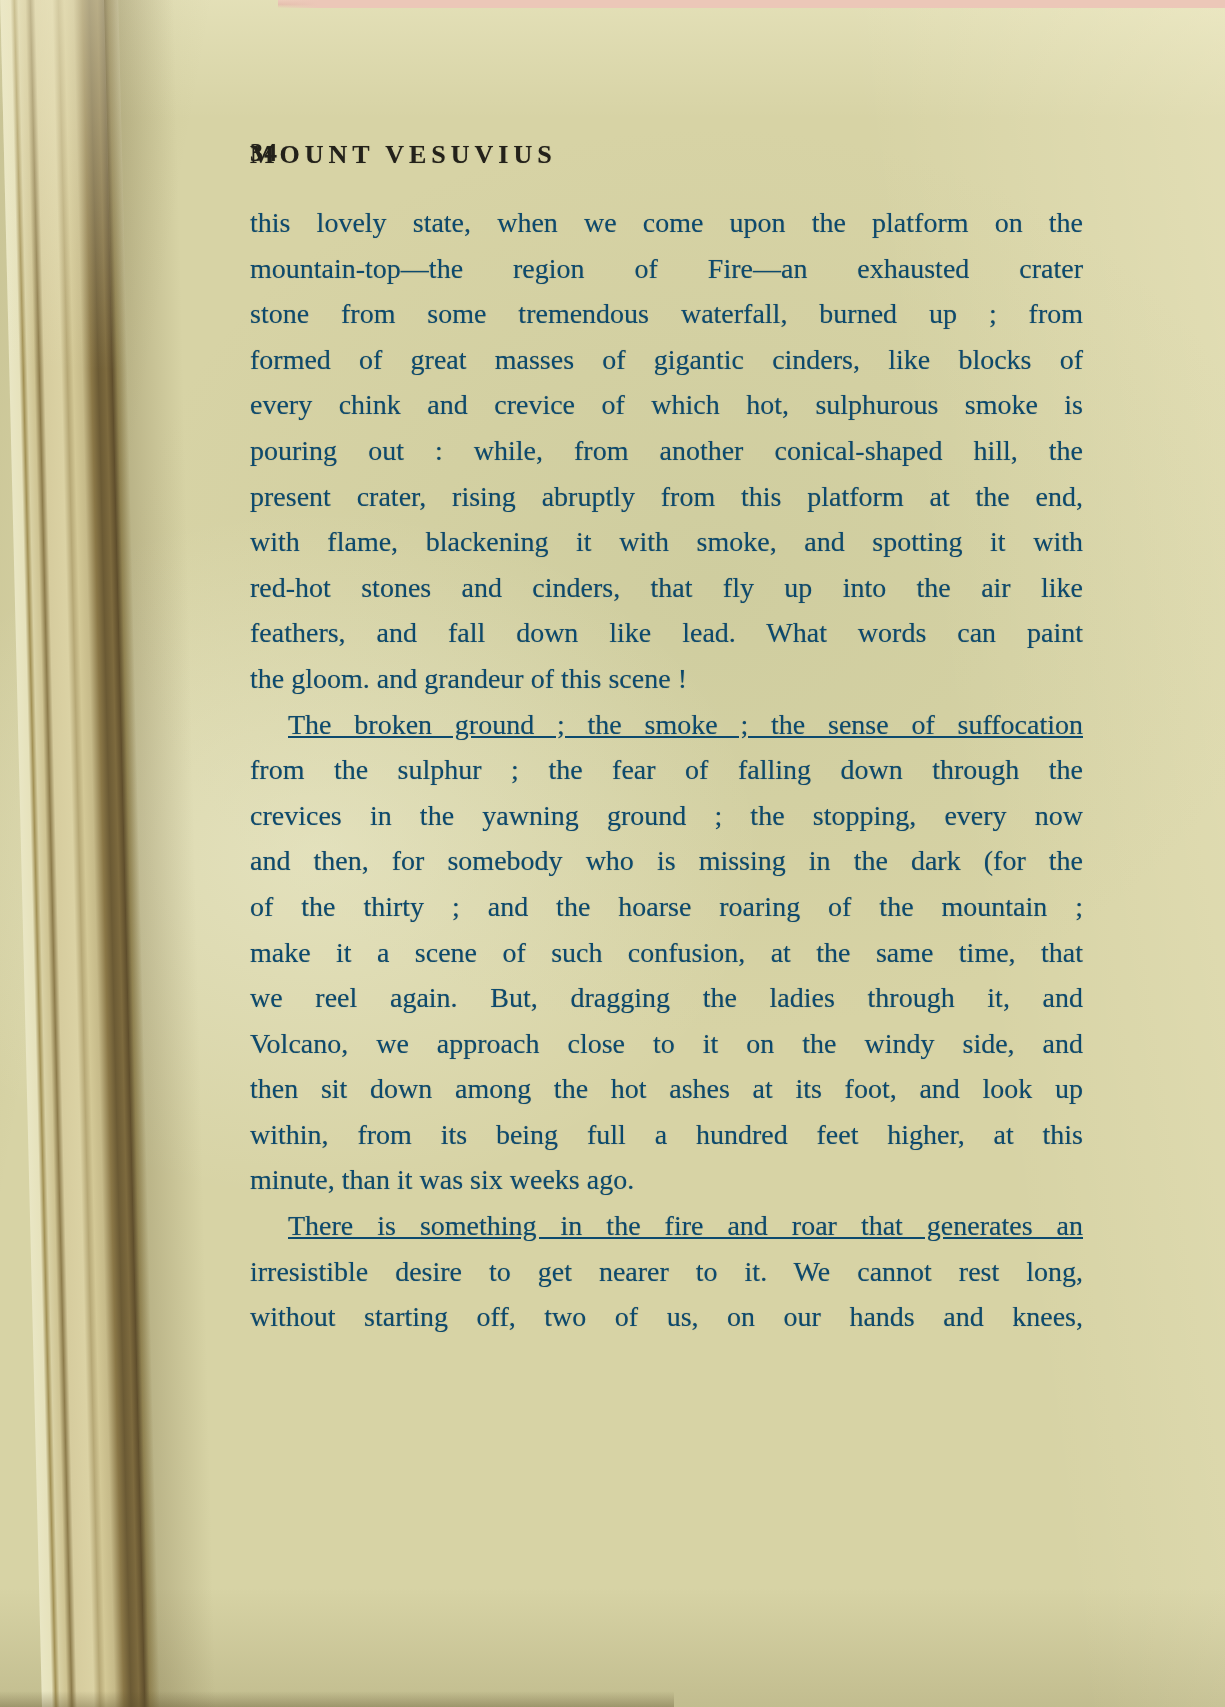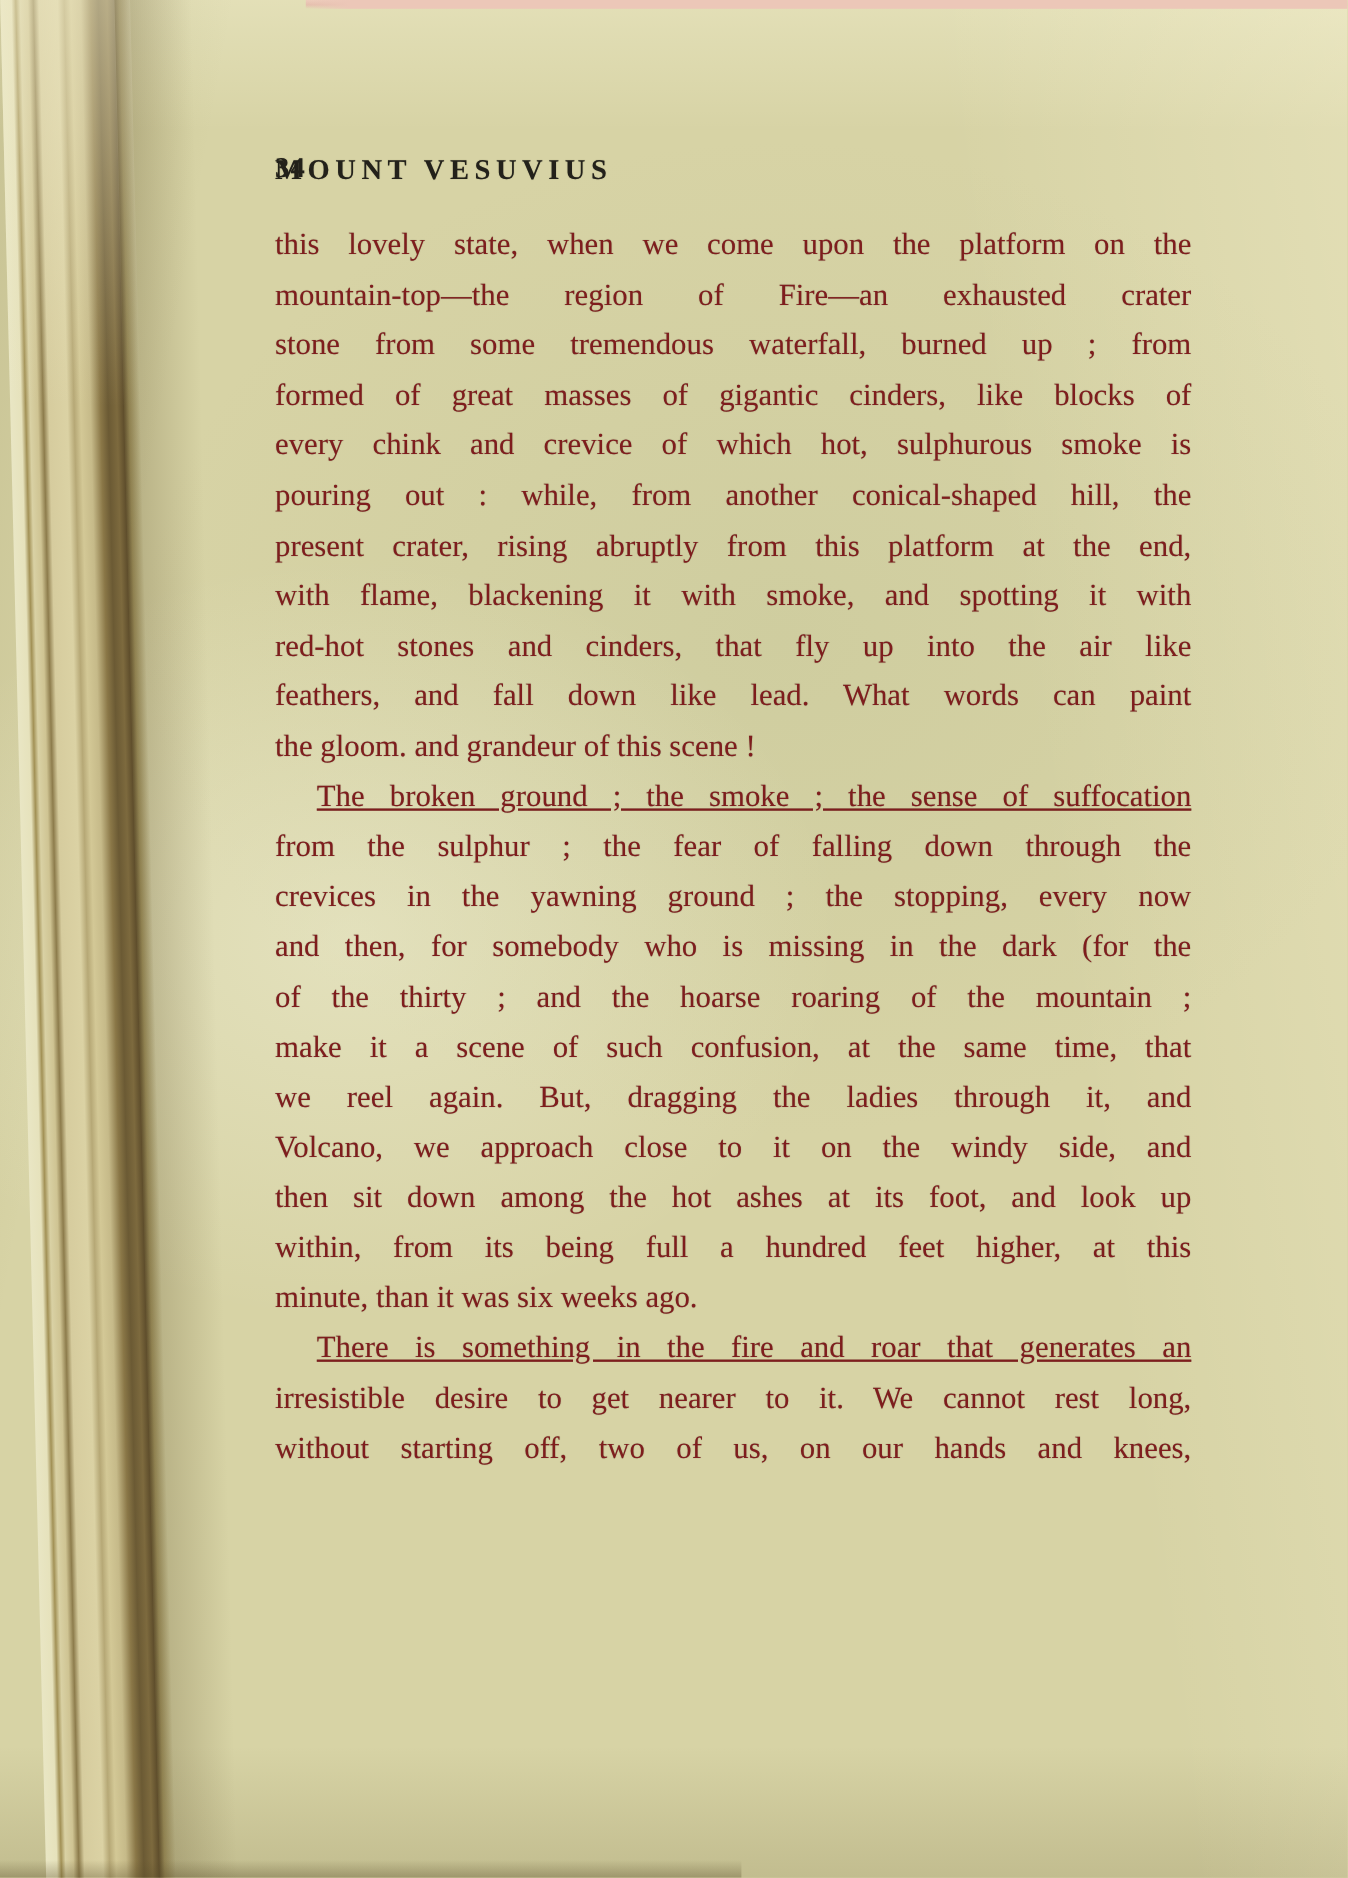--- a/index.html
+++ b/index.html
@@ -81,21 +81,21 @@
     font-size: 26px;
     font-weight: bold;
     letter-spacing: 5px;
     padding-top: 4px;
     text-shadow: 0 0 1px rgba(35,33,26,0.35);
   }
 
   .text-block {
     position: absolute;
     left: 250px; top: 200px; width: 833px;
-    color: #7f1d1d;
+    color: #0c4a6e;
     font-size: 28px;
     line-height: 45.6px;
     text-shadow: 0 0 1px rgba(35,33,26,0.38);
   }
   .line {
     text-align: justify;
     text-align-last: justify;
     white-space: normal;
   }
   .line.indent { text-indent: 38px; text-decoration: underline; }

